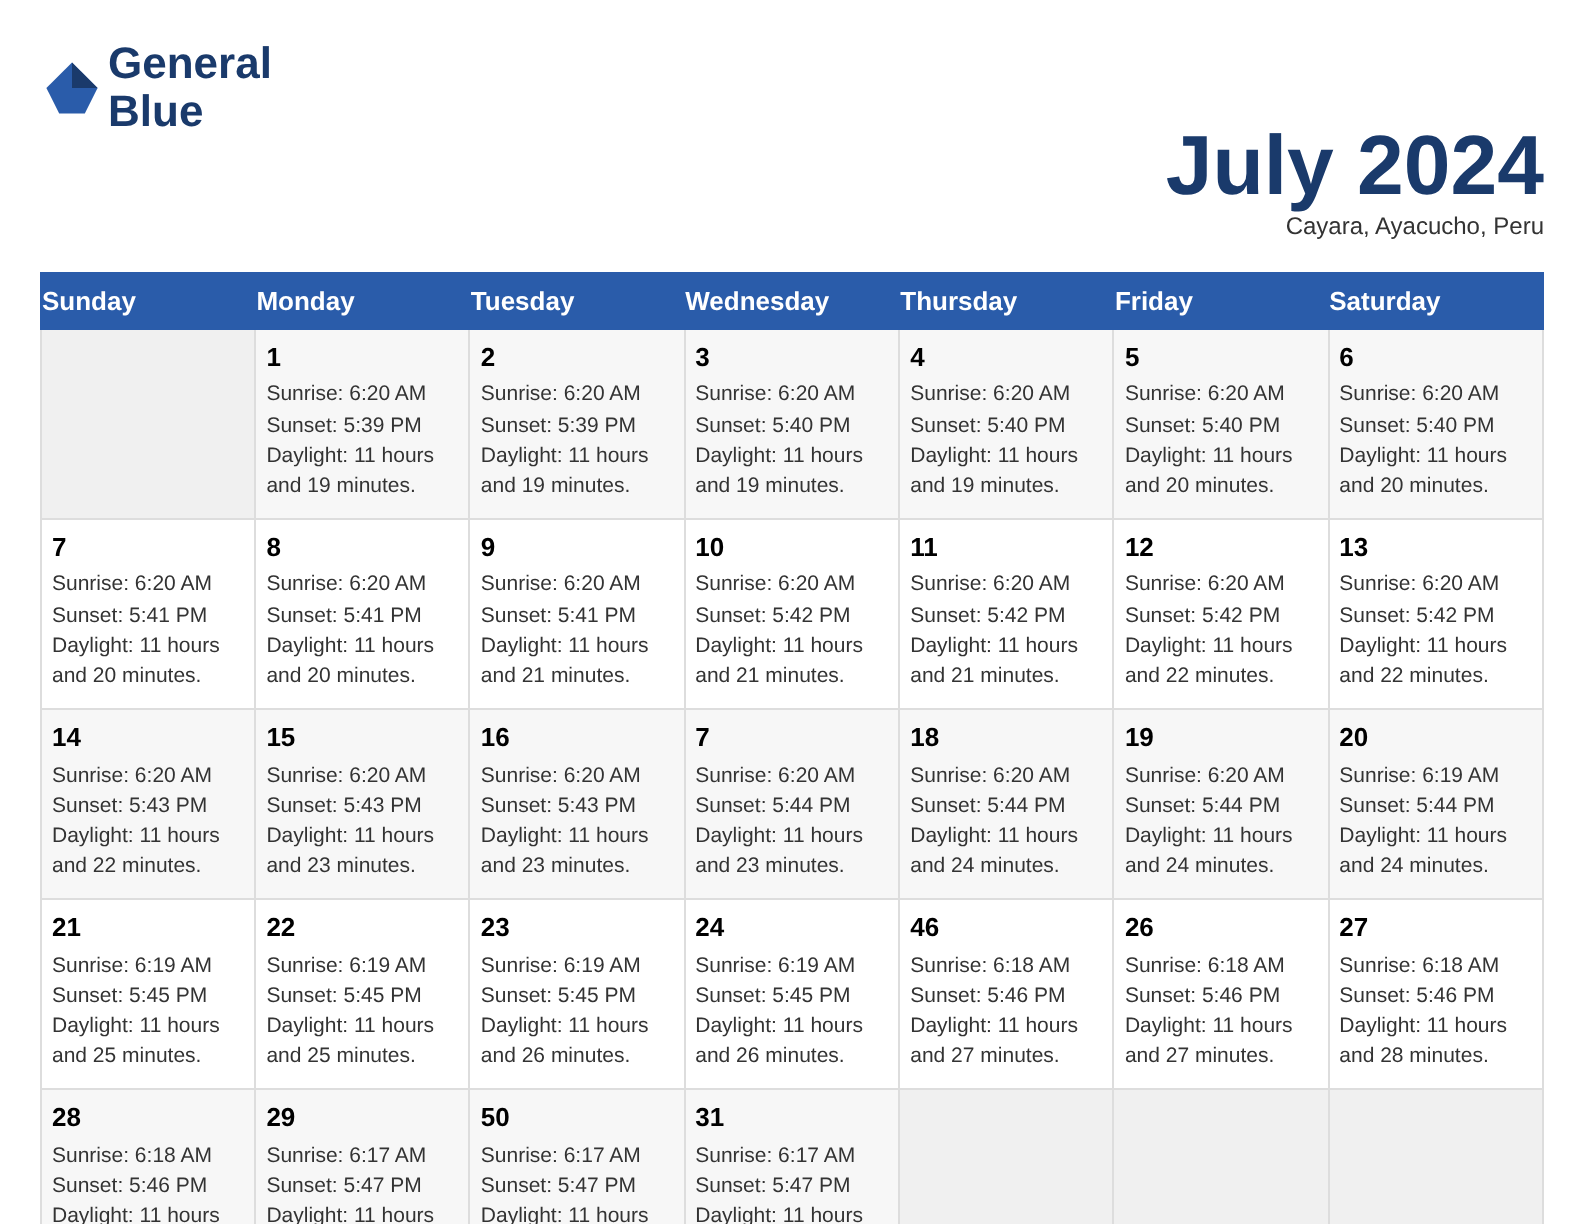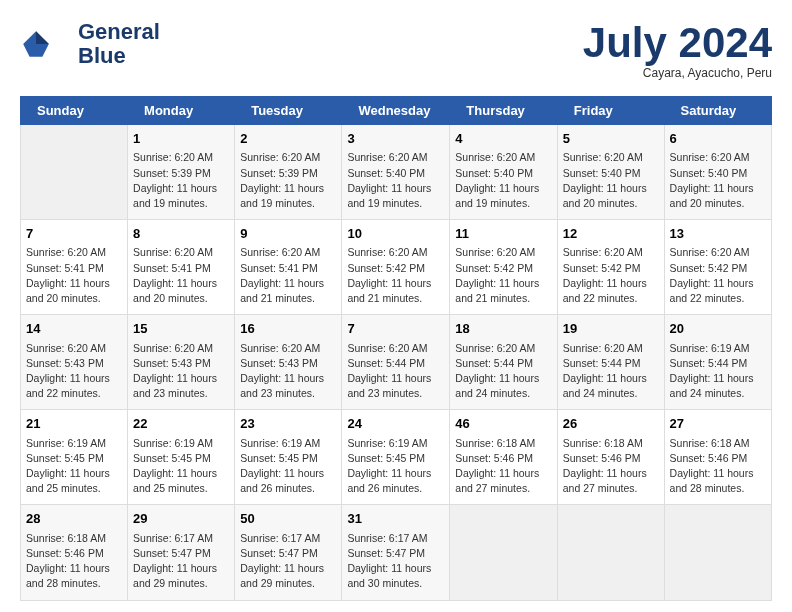--- a/index.html
+++ b/index.html
@@ -12,59 +12,59 @@
     }
     .header {
       display: flex;
       justify-content: space-between;
       align-items: flex-start;
       margin-bottom: 16px;
     }
     .logo {
       display: flex;
       align-items: center;
-      gap: 24px;
     }
     .logo-text {
       font-size: 22px;
       font-weight: bold;
       color: #1a3a6b;
       line-height: 1.1;
     }
     .logo-text span {
       color: #1a3a6b;
     }
     .logo-icon {
       width: 32px;
       height: 32px;
       margin-right: 2px;
     }
     .title-block {
       text-align: right;
+      margin-top: 40px;
     }
     .month-title {
       font-size: 42px;
       font-weight: bold;
       color: #1a3a6b;
       line-height: 1.1;
     }
     .subtitle {
       font-size: 12px;
       color: #333;
       font-weight: normal;
     }
     table {
       width: 100%;
       border-collapse: collapse;
       font-size: 11px;
     }
     thead tr th {
       background: #2a5caa;
       color: #fff;
-      padding: 6px 16px;
+      padding: 6px 0;
       text-align: left;
       font-size: 13px;
       font-weight: bold;
       border: 1px solid #2a5caa;
     }
     tbody tr {
       border-bottom: 1px solid #ccc;
     }
     tbody tr:nth-child(odd) {
       background: #f7f7f7;

